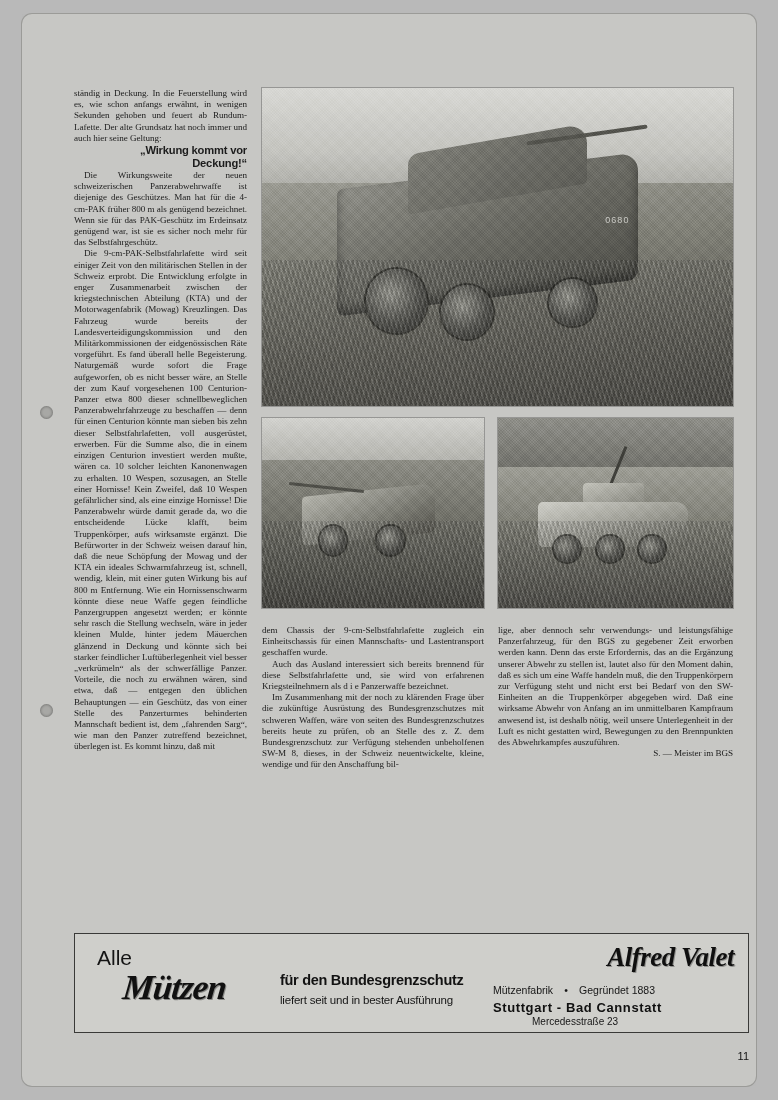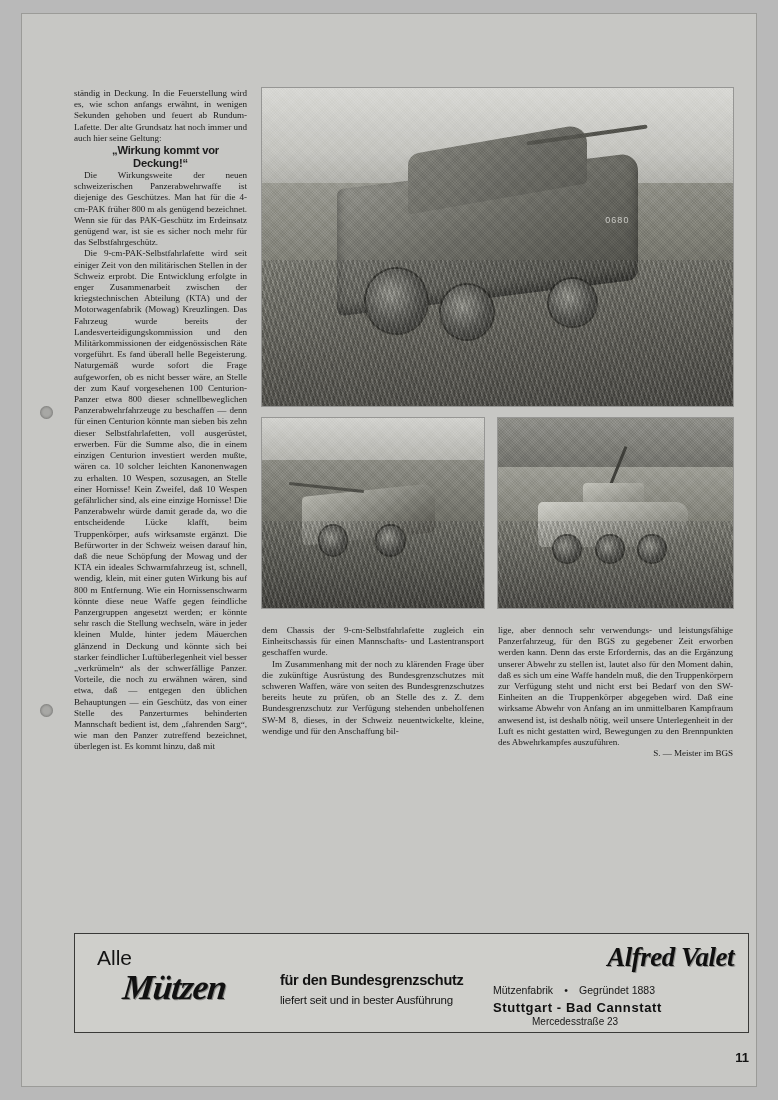--- a/index.html
+++ b/index.html
@@ -22,20 +22,21 @@
   }
   
   .sheet {
     position: absolute;
     left: 22px;
     top: 14px;
     width: 734px;
     height: 1072px;
     background: #c9c9c6;
     box-shadow: 0 0 0 1px #9b9b98;
+    border-radius: 10px;
   }
   .grain {
     position: absolute;
     inset: 0;
     background:
       repeating-linear-gradient(0deg, rgba(255,255,255,0.05) 0px, rgba(0,0,0,0.035) 1px, rgba(255,255,255,0.04) 2px),
       repeating-linear-gradient(90deg, rgba(255,255,255,0.03) 0px, rgba(0,0,0,0.025) 1px, rgba(255,255,255,0.03) 2px);
     pointer-events: none;
     opacity: .55;
   }
@@ -59,21 +60,21 @@
   }
   .col p { margin: 0 0 0 0; text-indent: 10px; }
   .col p.noindent { text-indent: 0; }
   .colA { left: 0; top: 0; width: 173px; }
   .headline {
     font-family: "Liberation Sans", sans-serif;
     font-weight: bold;
     font-size: 11.2px;
     line-height: 13px;
     text-indent: 0;
-    text-align: center;
+    text-align: right;
     margin: 8px 0 6px 0;
     letter-spacing: -0.2px;
   }
   .colB { left: 188px; top: 537px; width: 222px; }
   .colC { left: 424px; top: 537px; width: 235px; }
 
   
   .photo {
     position: absolute;
     overflow: hidden;
@@ -258,22 +259,22 @@
     font-family: "Liberation Sans", sans-serif;
     font-size: 10px;
     color: #161616;
     padding-left: 39px;
   }
   .page-num {
     position: absolute;
     right: 0;
     top: 962px;
     font-family: "Liberation Sans", sans-serif;
-    font-weight: bold;
-    font-size: 13px;
+    font-weight: normal;
+    font-size: 11px;
     color: #141414;
   }
   .punch {
     position: absolute;
     left: 18px;
     width: 13px; height: 13px;
     border-radius: 50%;
     background: #a8a8a5;
     box-shadow: inset 0 0 3px rgba(0,0,0,.45);
   }
@@ -331,20 +332,21 @@
         <div class="pr-veh"></div>
         <div class="wheel pr-w1"></div>
         <div class="wheel pr-w2"></div>
         <div class="wheel pr-w3"></div>
         <div class="ph-grass"></div>
         <div class="ph-noise"></div>
       </div>
 
       <div class="col colB">
         <p class="noindent">dem Chassis der 9-cm-Selbstfahrlafette zugleich ein Einheitschassis für einen Mannschafts- und Lastentransport geschaffen wurde.</p>
+        <p>Auch das Ausland interessiert sich bereits brennend für diese Selbstfahrlafette und, sie wird von erfahrenen Kriegsteilnehmern als d i e Panzerwaffe bezeichnet.</p>
         <p>Im Zusammenhang mit der noch zu klärenden Frage über die zukünftige Ausrüstung des Bundesgrenzschutzes mit schweren Waffen, wäre von seiten des Bundesgrenzschutzes bereits heute zu prüfen, ob an Stelle des z. Z. dem Bundesgrenzschutz zur Verfügung stehenden unbeholfenen SW-M 8, dieses, in der Schweiz neuentwickelte, kleine, wendige und für den Anschaffung bil-</p>
       </div>
 
       <div class="col colC">
         <p class="noindent">lige, aber dennoch sehr verwendungs- und leistungsfähige Panzerfahrzeug, für den BGS zu gegebener Zeit erworben werden kann. Denn das erste Erfordernis, das an die Ergänzung unserer Abwehr zu stellen ist, lautet also für den Moment dahin, daß es sich um eine Waffe handeln muß, die den Truppenkörpern zur Verfügung steht und nicht erst bei Bedarf von den SW-Einheiten an die Truppenkörper abgegeben wird. Daß eine wirksame Abwehr von Anfang an im unmittelbaren Kampfraum anwesend ist, ist deshalb nötig, weil unsere Unterlegenheit in der Luft es nicht gestatten wird, Bewegungen zu den Brennpunkten des Abwehrkampfes auszuführen.</p>
         <p style="text-align:right; text-indent:0;">S. — Meister im BGS</p>
       </div>
 
       <div class="ad">
         <div class="ad-alle">Alle</div>

